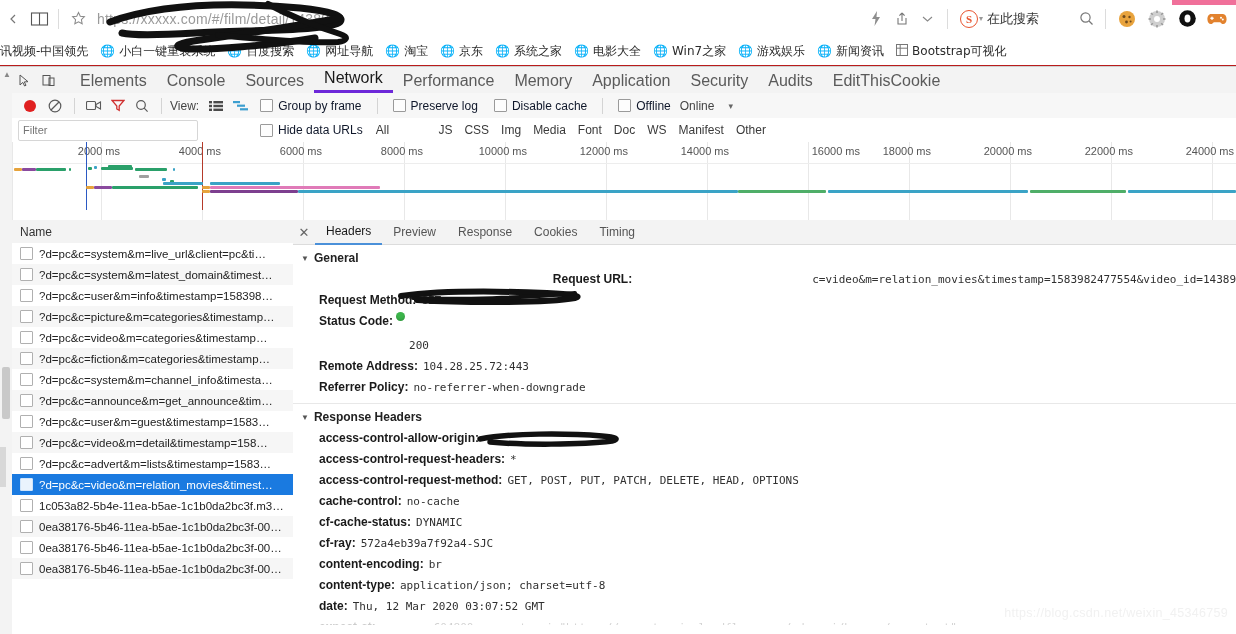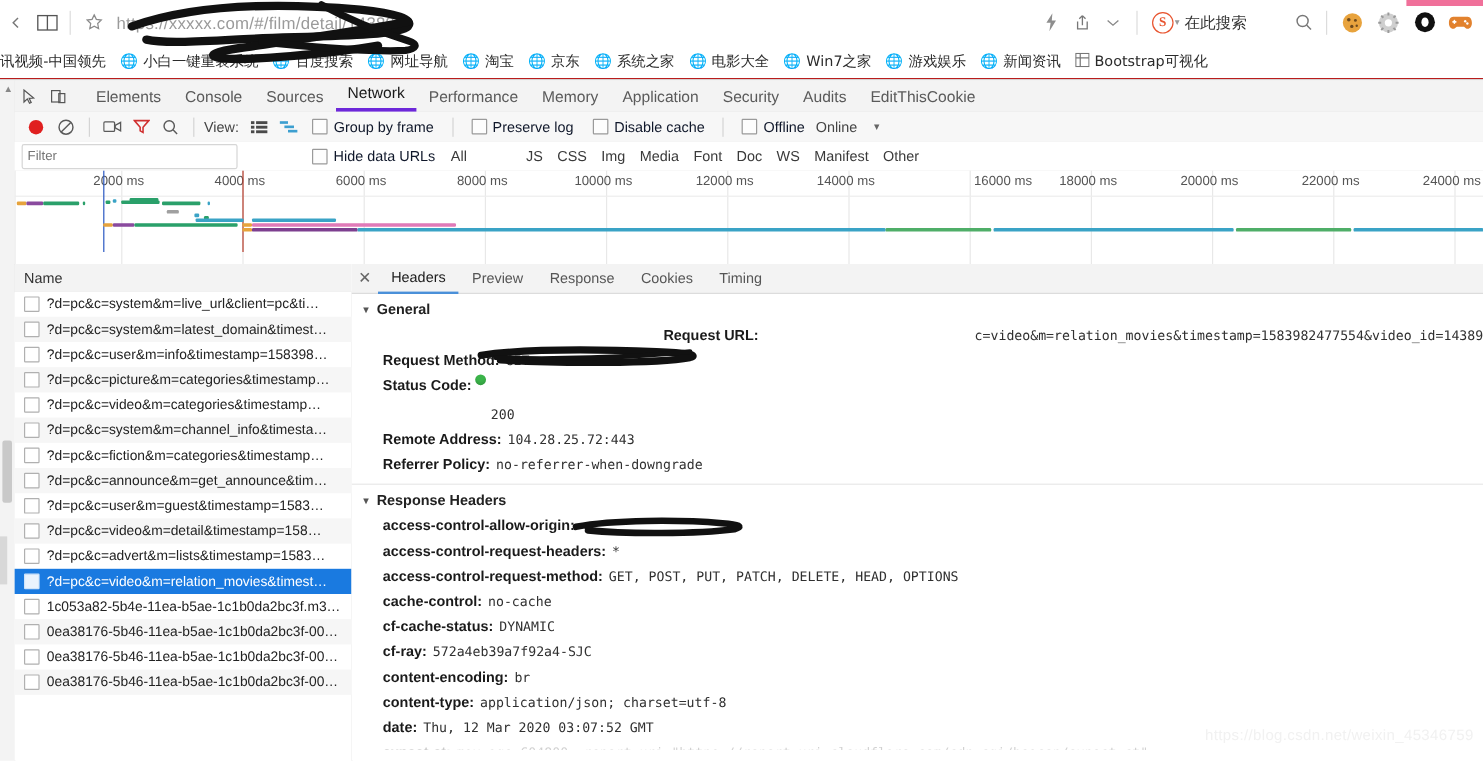--- a/index.html
+++ b/index.html
@@ -59,21 +59,21 @@
   }
   .dt-scrollgutter .up{position:absolute;top:3px;left:3px;font-size:8px;color:#888;}
   .dt-scrollgutter .thumb{position:absolute;top:300px;left:2px;width:8px;height:52px;background:#c9c9c9;border-radius:2px;}
 
   .dt-tabs{
     position:absolute;left:12px;top:0;right:0;height:26px;
     display:flex;align-items:center;background:#f3f3f3;border-bottom:1px solid #dcdcdc;
   }
   .dt-iconbtn{width:24px;height:24px;display:flex;align-items:center;justify-content:center;color:#5a5a5a;}
   .dt-tab{
-    padding:0 10px;height:25px;line-height:25px;font-size:13px;color:#5a5a5a;white-space:nowrap;
+    padding:0 10px;height:25px;line-height:25px;font-size:16px;color:#5a5a5a;white-space:nowrap;
   }
   .dt-tab.active{color:#1a1a1a;border-bottom:6px solid #6d28d9;}
 
   .dt-toolbar{
     position:absolute;left:12px;top:26px;right:0;height:25px;
     display:flex;align-items:center;background:#f7f7f7;border-bottom:1px solid #e2e2e2;
     padding-left:6px;gap:2px;
   }
   .rec-dot{width:12px;height:12px;border-radius:50%;background:#e02020;margin:0 6px;}
   .tb-ico{width:22px;height:22px;display:flex;align-items:center;justify-content:center;color:#5a5a5a;font-size:13px;}
@@ -523,25 +523,25 @@
       <div class="req-row">
           <span class="req-cb"></span>
           <span class="req-name">?d=pc&amp;c=picture&amp;m=categories&amp;timestamp…</span>
         </div>
       <div class="req-row">
           <span class="req-cb"></span>
           <span class="req-name">?d=pc&amp;c=video&amp;m=categories&amp;timestamp…</span>
         </div>
       <div class="req-row">
           <span class="req-cb"></span>
+          <span class="req-name">?d=pc&amp;c=fiction&amp;m=categories&amp;timestamp…</span>
+        </div>
+      <div class="req-row">
+          <span class="req-cb"></span>
           <span class="req-name">?d=pc&amp;c=system&amp;m=channel_info&amp;timesta…</span>
-        </div>
-      <div class="req-row">
-          <span class="req-cb"></span>
-          <span class="req-name">?d=pc&amp;c=fiction&amp;m=categories&amp;timestamp…</span>
         </div>
       <div class="req-row">
           <span class="req-cb"></span>
           <span class="req-name">?d=pc&amp;c=announce&amp;m=get_announce&amp;tim…</span>
         </div>
       <div class="req-row">
           <span class="req-cb"></span>
           <span class="req-name">?d=pc&amp;c=user&amp;m=guest&amp;timestamp=1583…</span>
         </div>
       <div class="req-row">

